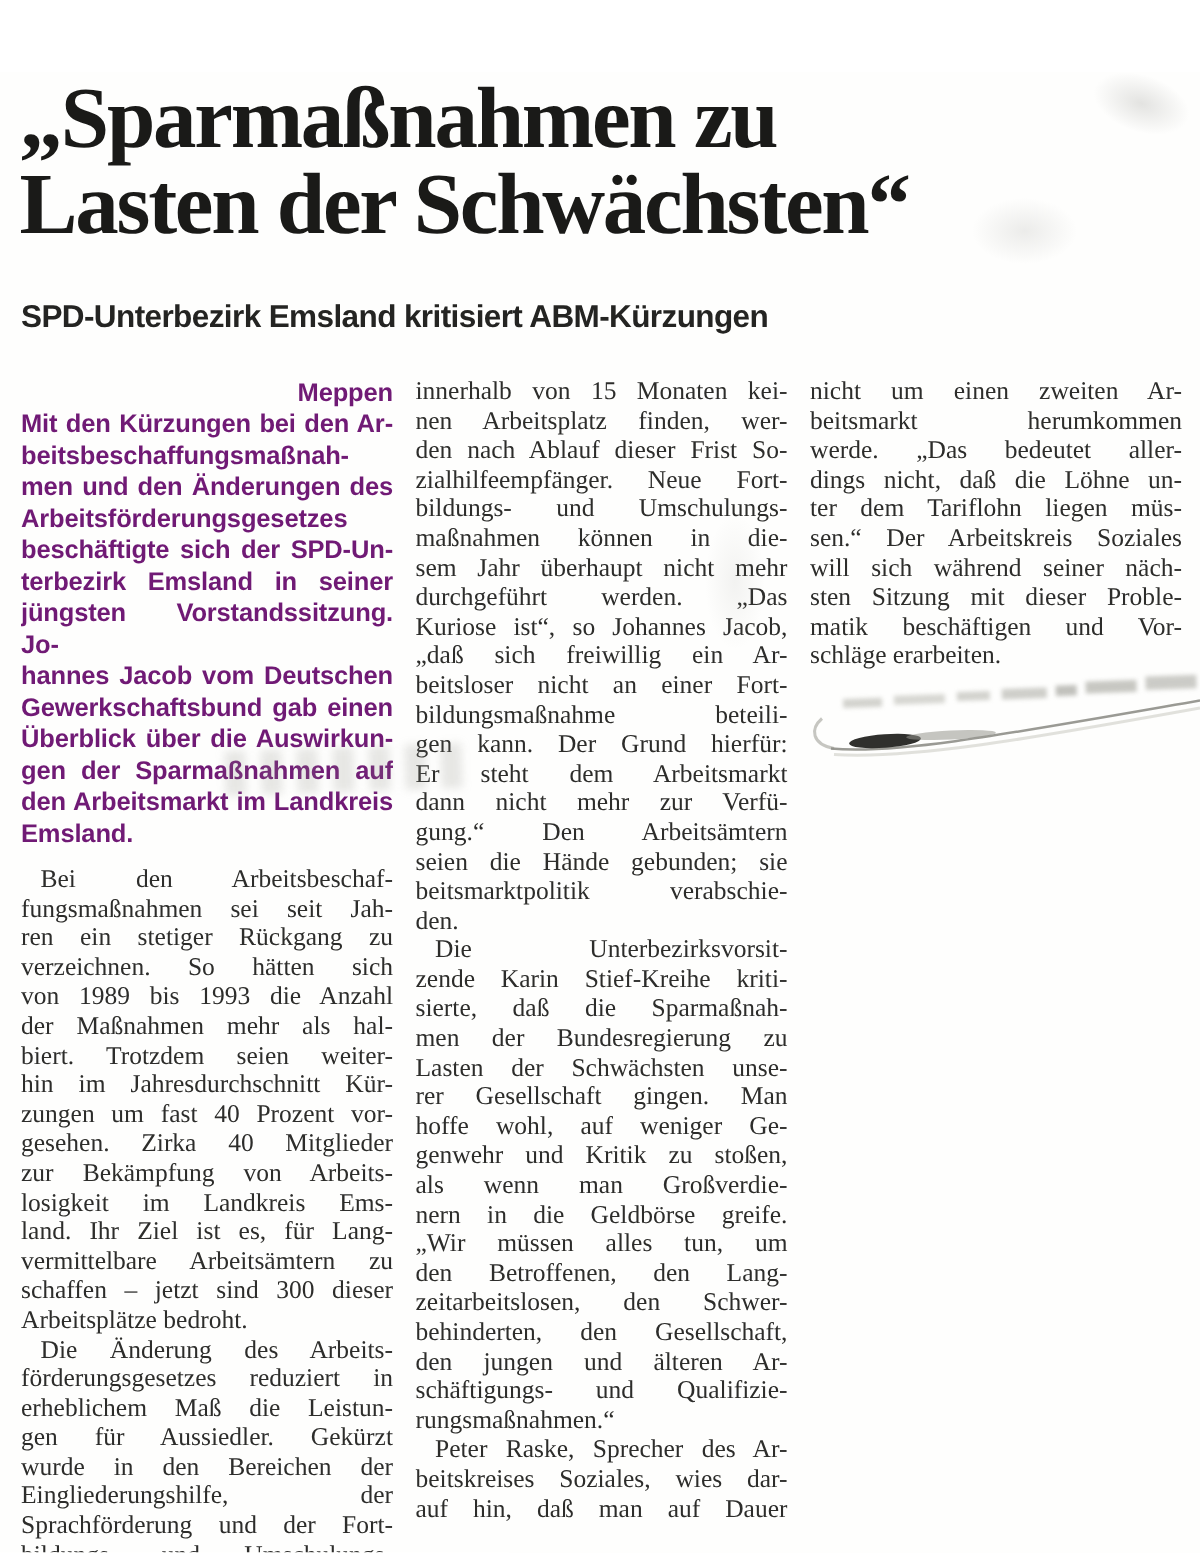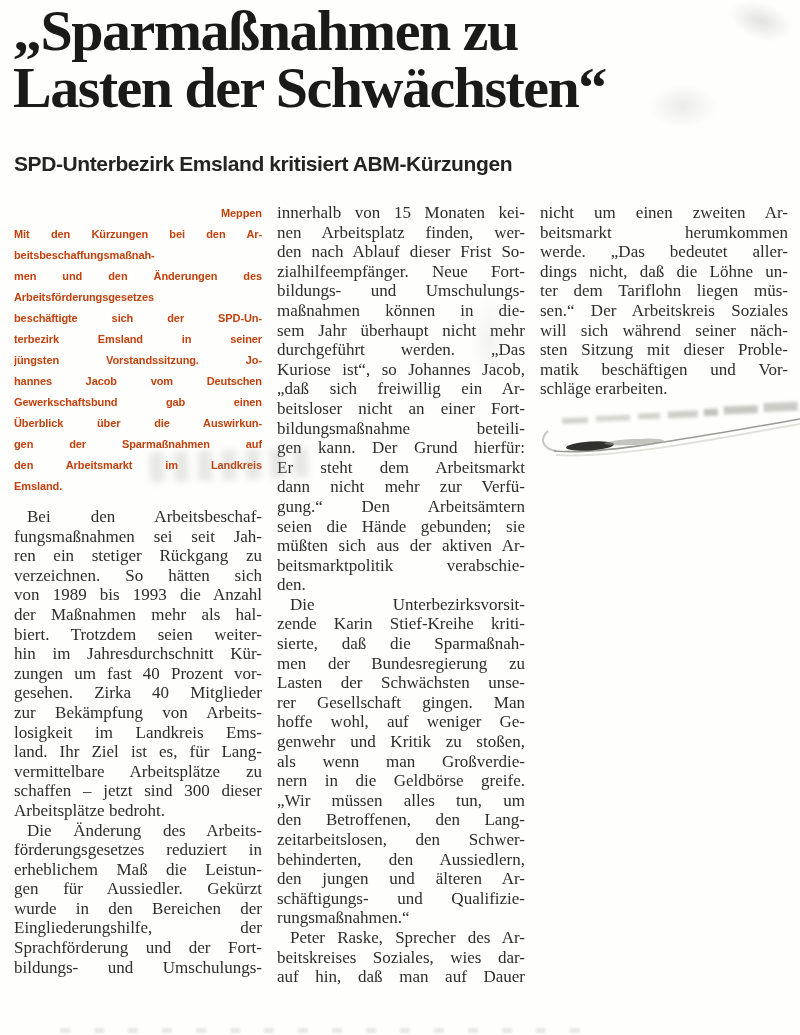--- a/index.html
+++ b/index.html
@@ -1,17 +1,17 @@
 <!DOCTYPE html>
 <html lang="de"><head>
 <meta charset="utf-8">
 <style>
   html,body{margin:0;padding:0;}
   body{width:800px;height:1035px;background:#ffffff;overflow:hidden;position:relative;}
-  .page{position:absolute;inset:0;background:#fefefd;overflow:hidden;}
+  .page{position:absolute;inset:0;background:#fefefd;overflow:hidden;margin-top:48px;}
 
   
   .headline{position:absolute;top:2px;left:13px;margin:0;
     font-family:"Liberation Serif",serif;font-weight:700;
     font-size:58px;line-height:57px;letter-spacing:-1.5px;color:#1a1a18;}
   .headline .hl{display:block;white-space:nowrap;}
 
   
   .subheadline{position:absolute;top:148px;left:14px;margin:0;
     font-family:"Liberation Sans",sans-serif;font-weight:700;
@@ -24,21 +24,21 @@
 
   .line{text-align:justify;text-align-last:justify;}
   .line.flush{text-align-last:left;}
   .block.right .line{text-align:right;text-align-last:right;}
   .block.indent .line:first-child{text-indent:13px;}
   .block.gap{margin-top:10px;}
 
   .block.dateline .line,
   .block.lead .line{
     font-family:"Liberation Sans",sans-serif;font-weight:700;
-    font-size:11px;line-height:21px;letter-spacing:-0.1px;color:#c2410c;}
+    font-size:17px;line-height:21px;letter-spacing:-0.1px;color:#701a75;}
   .block.body .line{
     font-family:"Liberation Serif",serif;font-weight:400;
     font-size:17px;line-height:19.6px;color:#2d2d2b;}
 
   
   .smudge{position:absolute;pointer-events:none;}
   .sm1{left:728px;top:2px;width:66px;height:38px;
     background:radial-gradient(closest-side,rgba(130,130,124,.22),rgba(130,130,124,0));transform:rotate(18deg);}
   .sm2{left:648px;top:84px;width:70px;height:44px;
     background:radial-gradient(closest-side,rgba(130,130,124,.15),rgba(130,130,124,0));}
@@ -92,21 +92,21 @@
           <div class="line">verzeichnen. So hätten sich</div>
           <div class="line">von 1989 bis 1993 die Anzahl</div>
           <div class="line">der Maßnahmen mehr als hal-</div>
           <div class="line">biert. Trotzdem seien weiter-</div>
           <div class="line">hin im Jahresdurchschnitt Kür-</div>
           <div class="line">zungen um fast 40 Prozent vor-</div>
           <div class="line">gesehen. Zirka 40 Mitglieder</div>
           <div class="line">zur Bekämpfung von Arbeits-</div>
           <div class="line">losigkeit im Landkreis Ems-</div>
           <div class="line">land. Ihr Ziel ist es, für Lang-</div>
-          <div class="line">vermittelbare Arbeitsplätze zu</div>
+          <div class="line">vermittelbare Arbeitsämtern zu</div>
           <div class="line">schaffen – jetzt sind 300 dieser</div>
           <div class="line flush">Arbeitsplätze bedroht.</div>
         </div>
         <div class="block body indent">
           <div class="line">Die Änderung des Arbeits-</div>
           <div class="line">förderungsgesetzes reduziert in</div>
           <div class="line">erheblichem Maß die Leistun-</div>
           <div class="line">gen für Aussiedler. Gekürzt</div>
           <div class="line">wurde in den Bereichen der</div>
           <div class="line">Eingliederungshilfe, der</div>
@@ -126,39 +126,38 @@
           <div class="line">durchgeführt werden. „Das</div>
           <div class="line">Kuriose ist“, so Johannes Jacob,</div>
           <div class="line">„daß sich freiwillig ein Ar-</div>
           <div class="line">beitsloser nicht an einer Fort-</div>
           <div class="line">bildungsmaßnahme beteili-</div>
           <div class="line">gen kann. Der Grund hierfür:</div>
           <div class="line">Er steht dem Arbeitsmarkt</div>
           <div class="line">dann nicht mehr zur Verfü-</div>
           <div class="line">gung.“ Den Arbeitsämtern</div>
           <div class="line">seien die Hände gebunden; sie</div>
-          <div class="line">müßten sich aus der aktiven Ar-</div>
           <div class="line">beitsmarktpolitik verabschie-</div>
           <div class="line flush">den.</div>
         </div>
         <div class="block body indent">
           <div class="line">Die Unterbezirksvorsit-</div>
           <div class="line">zende Karin Stief-Kreihe kriti-</div>
           <div class="line">sierte, daß die Sparmaßnah-</div>
           <div class="line">men der Bundesregierung zu</div>
           <div class="line">Lasten der Schwächsten unse-</div>
           <div class="line">rer Gesellschaft gingen. Man</div>
           <div class="line">hoffe wohl, auf weniger Ge-</div>
           <div class="line">genwehr und Kritik zu stoßen,</div>
           <div class="line">als wenn man Großverdie-</div>
           <div class="line">nern in die Geldbörse greife.</div>
           <div class="line">„Wir müssen alles tun, um</div>
           <div class="line">den Betroffenen, den Lang-</div>
           <div class="line">zeitarbeitslosen, den Schwer-</div>
-          <div class="line">behinderten, den Aussiedlern,</div>
+          <div class="line">behinderten, den Gesellschaft,</div>
           <div class="line">den jungen und älteren Ar-</div>
           <div class="line">schäftigungs- und Qualifizie-</div>
           <div class="line flush">rungsmaßnahmen.“</div>
         </div>
         <div class="block body indent">
           <div class="line">Peter Raske, Sprecher des Ar-</div>
           <div class="line">beitskreises Soziales, wies dar-</div>
           <div class="line">auf hin, daß man auf Dauer</div>
         </div>
       </div>

